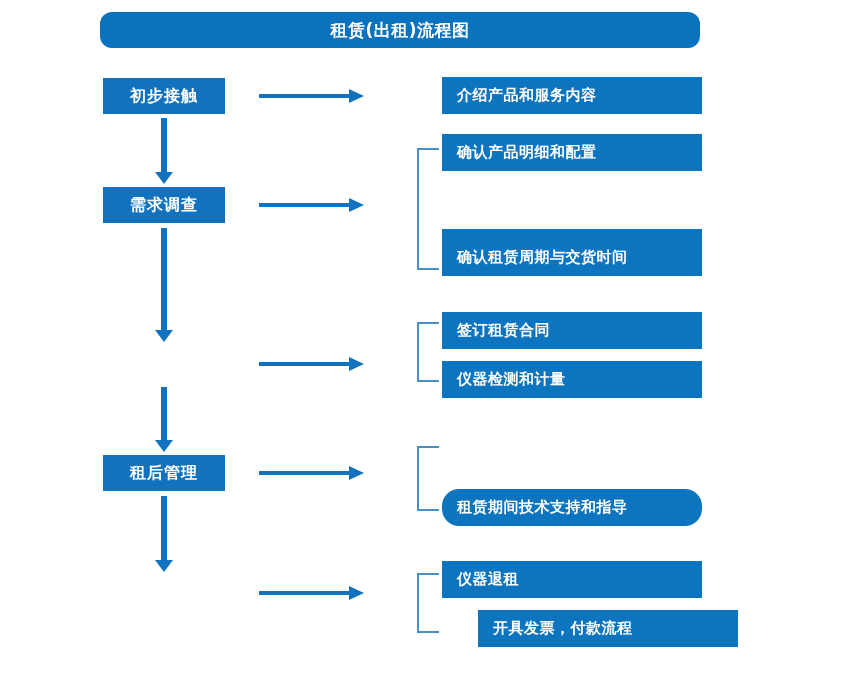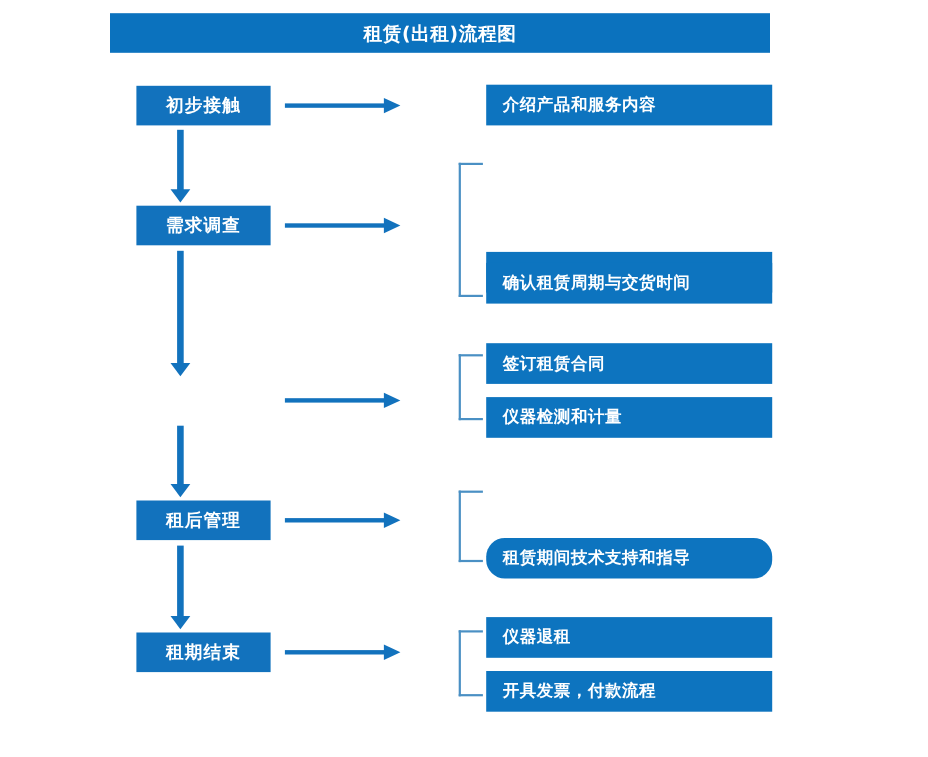--- a/index.html
+++ b/index.html
@@ -27,36 +27,36 @@
     width: 600px;
     height: 36px;
     background: #0b72be;
     color: #ffffff;
     font-size: 17px;
     font-weight: bold;
     display: flex;
     align-items: center;
     justify-content: center;
     letter-spacing: 0.5px;
+    border-radius: 12px;
   }
 
   
   .stage-box {
     position: absolute;
     width: 122px;
     height: 36px;
     background: #1272bd;
     color: #ffffff;
     font-size: 16px;
     font-weight: bold;
     display: flex;
     align-items: center;
     justify-content: center;
     letter-spacing: 1px;
-    margin-left: 21px;
   }
 
   
   .detail-box {
     position: absolute;
     left: 442px;
     width: 260px;
     height: 37px;
     background: #0d74bf;
     color: #ffffff;
@@ -148,21 +148,20 @@
 
   <div class="title-bar">租赁(出租)流程图</div>
 
   <div class="stage-box" style="left:103px; top:78px;">初步接触</div>
 
   <div class="stage-box" style="left:103px; top:187px;">需求调查</div>
 
 
   <div class="stage-box" style="left:103px; top:455px;">租后管理</div>
 
-  <div class="stage-box" style="left:103px; top:575px;">租期结束</div>
 
   <div class="v-arrow" style="left:155px; top:118px; height:66px;">
     <span class="shaft"></span>
     <span class="head"></span>
   </div>
 
   <div class="v-arrow" style="left:155px; top:228px; height:114px;">
     <span class="shaft"></span>
     <span class="head"></span>
   </div>
@@ -221,29 +220,30 @@
   </div>
 
   <div class="bracket" style="left:417px; top:573px; height:60px;">
     <span class="spine"></span>
     <span class="stub top"></span>
     <span class="stub bottom"></span>
   </div>
 
   <div class="detail-box" style="top:77px;">介绍产品和服务内容</div>
 
+  <div class="detail-box" style="top:134px;">确认产品明细和配置</div>
 
   <div class="detail-box" style="top:186px;margin-top:43px;">租赁报价</div>
 
   <div class="detail-box" style="top:239px;text-align:center;">确认租赁周期与交货时间</div>
 
   <div class="detail-box" style="top:312px;">签订租赁合同</div>
 
   <div class="detail-box" style="top:361px;">仪器检测和计量</div>
 
 
   <div class="detail-box" style="top:489px;border-radius:17px;">租赁期间技术支持和指导</div>
 
   <div class="detail-box" style="top:561px;">仪器退租</div>
 
-  <div class="detail-box" style="top:610px;">开具发票，付款流程</div>
+  <div class="detail-box" style="top:610px;margin-left:36px;">开具发票，付款流程</div>
 
 </div>
 
 </body></html>

